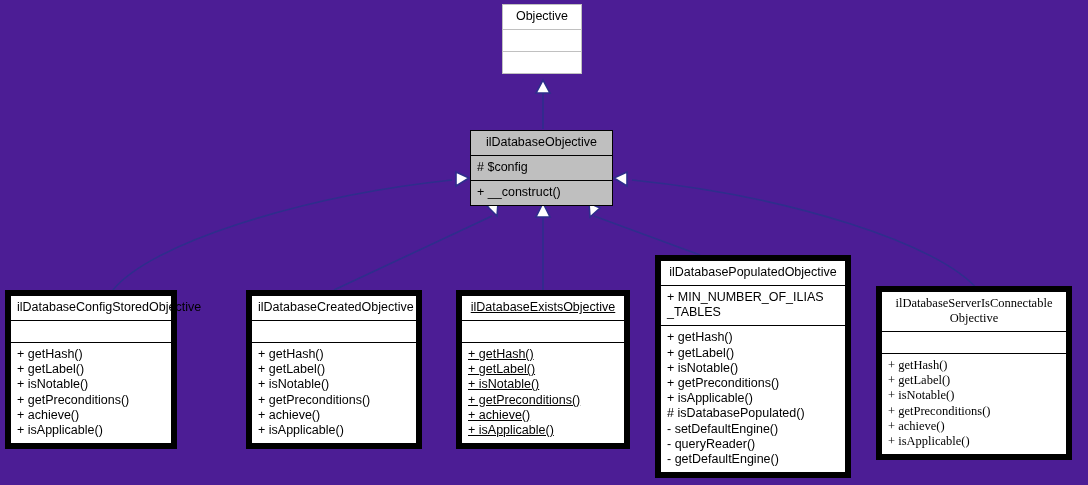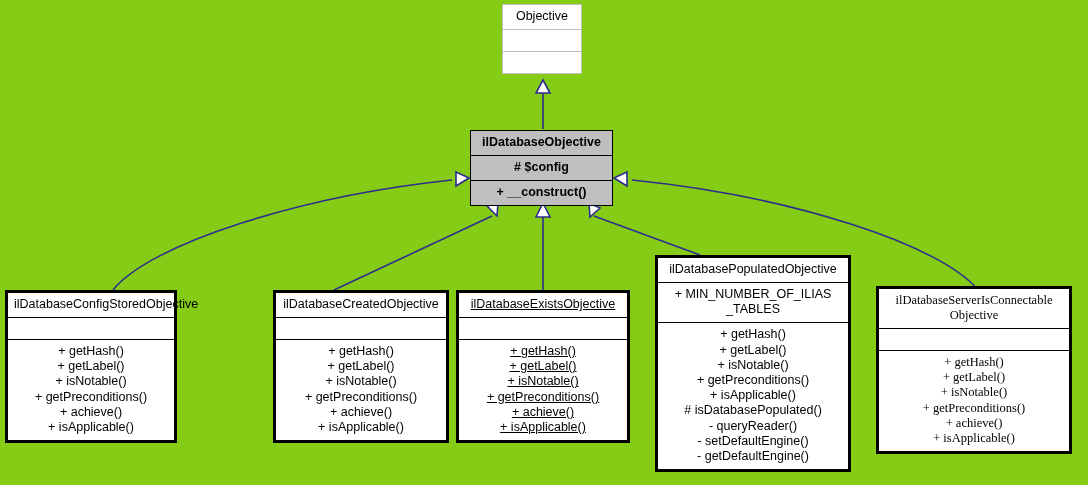--- a/index.html
+++ b/index.html
@@ -1,47 +1,46 @@
 <!DOCTYPE html>
 <html><head>
 <meta charset="utf-8">
 <style>
   html,body{margin:0;padding:0;background:#ffffff;}
   #stage{
     position:relative;
     width:1088px;height:485px;
-    background:#84cc16;
+    background:#4c1d95;
     font-family:"Liberation Sans", sans-serif;
     overflow:hidden;
   }
   #edges{position:absolute;left:0;top:0;width:1088px;height:485px;}
   .node{
     position:absolute;
     box-sizing:border-box;
     background:#ffffff;
-    border:3px solid #000000;
+    border:6px solid #000000;
     z-index:5;
   }
   .node.root{border:1px solid #c0c0c0;}
-  .node.focus{background:#bfbfbf;border:1px solid #000000;font-weight:bold;}
+  .node.focus{background:#bfbfbf;border:1px solid #000000;}
   .cls-name{
     text-align:center;
     font-size:12.5px;
     color:#000000;
     line-height:15px;
     padding:4px 6px 5px 6px;
   }
   .sep{height:1px;background:#000000;}
   .node.root .sep{background:#c0c0c0;}
   .cls-attrs,.cls-ops{
     padding:4px 6px 5px 6px;
     font-size:12.5px;
     color:#000000;
     line-height:15.2px;
-    text-align:center;
   }
   .cls-attrs.empty{height:21px;padding:0;}
   .cls-ops.empty{height:21px;padding:0;}
   .mem{white-space:pre-wrap;}
 </style>
 </head>
 <body>
 
 <div id="stage">
 
@@ -104,21 +103,21 @@
     <div class="cls-ops">
       <div class="mem">+ getHash()</div>
       <div class="mem">+ getLabel()</div>
       <div class="mem">+ isNotable()</div>
       <div class="mem">+ getPreconditions()</div>
       <div class="mem">+ achieve()</div>
       <div class="mem">+ isApplicable()</div>
     </div>
   </div>
 
-  <div class="node" style="left:246px;top:290px;width:176px;margin-left:27px;">
+  <div class="node" style="left:246px;top:290px;width:176px;">
     <div class="cls-name">ilDatabaseCreatedObjective</div>
     <div class="sep"></div>
     <div class="cls-attrs empty"></div>
     <div class="sep"></div>
     <div class="cls-ops">
       <div class="mem">+ getHash()</div>
       <div class="mem">+ getLabel()</div>
       <div class="mem">+ isNotable()</div>
       <div class="mem">+ getPreconditions()</div>
       <div class="mem">+ achieve()</div>
@@ -149,22 +148,22 @@
 _TABLES</div>
     </div>
     <div class="sep"></div>
     <div class="cls-ops">
       <div class="mem">+ getHash()</div>
       <div class="mem">+ getLabel()</div>
       <div class="mem">+ isNotable()</div>
       <div class="mem">+ getPreconditions()</div>
       <div class="mem">+ isApplicable()</div>
       <div class="mem"># isDatabasePopulated()</div>
+      <div class="mem">- setDefaultEngine()</div>
       <div class="mem">- queryReader()</div>
-      <div class="mem">- setDefaultEngine()</div>
       <div class="mem">- getDefaultEngine()</div>
     </div>
   </div>
 
   <div class="node" style="left:876px;top:286px;width:196px;font-family:Liberation Serif, serif;">
     <div class="cls-name" style="white-space:pre-line;">ilDatabaseServerIsConnectable
 Objective</div>
     <div class="sep"></div>
     <div class="cls-attrs empty"></div>
     <div class="sep"></div>

